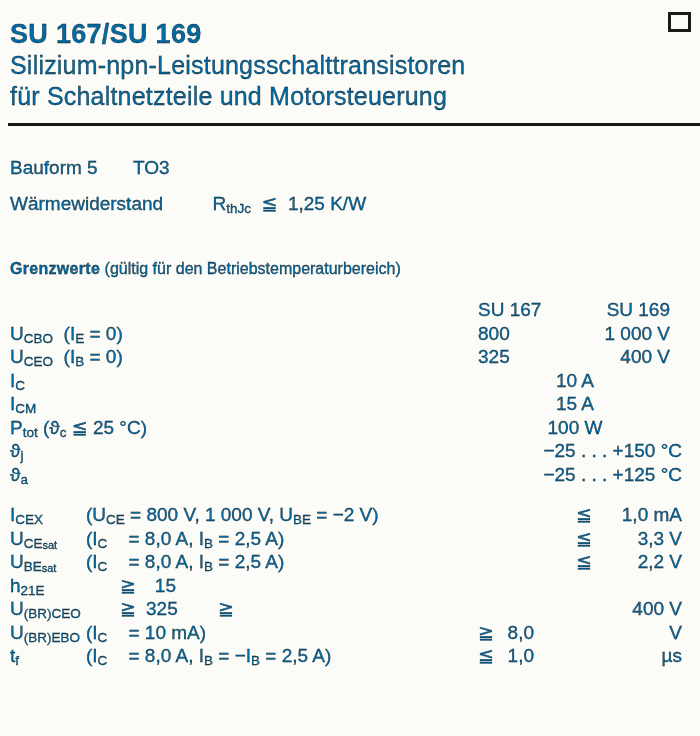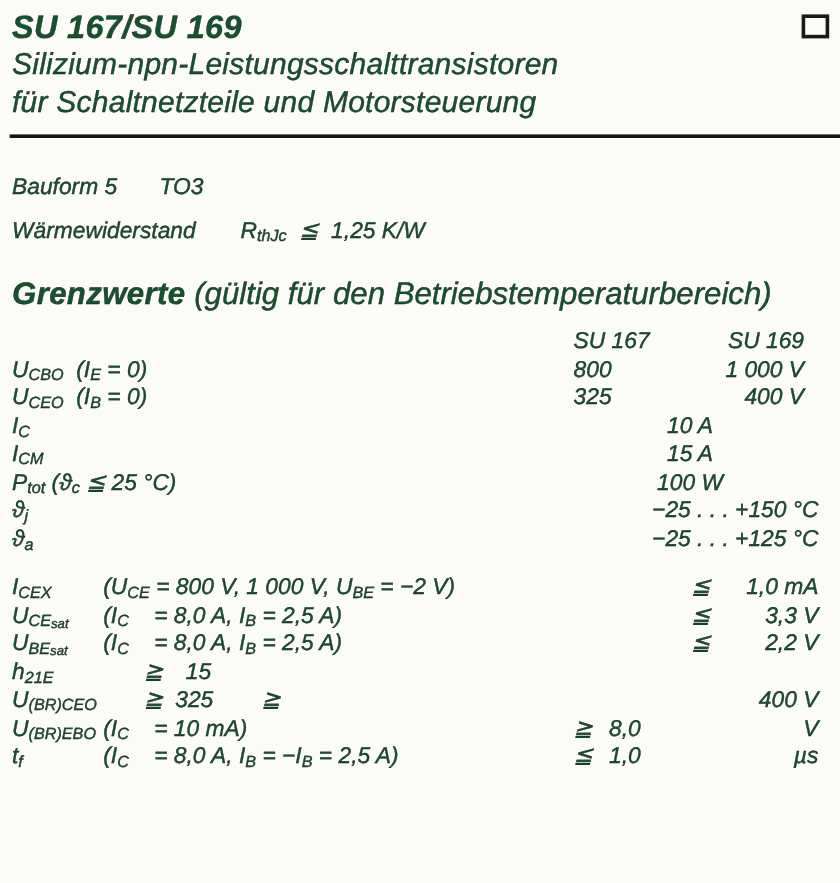--- a/index.html
+++ b/index.html
@@ -1,41 +1,40 @@
 <!DOCTYPE html>
 <html><head>
 <meta charset="utf-8">
 <style>
   html,body{margin:0;padding:0;background:#e9e9e5;}
   .page{
     position:relative; width:700px; height:736px; box-sizing:border-box;
-    padding:8px 10px; background:#fbfbf8; color:#14532d;
+    padding:19px 10px; background:#fbfbf8; color:#0369a1;
     font-family:"Liberation Sans", sans-serif;
     -webkit-text-stroke:0.3px #161616;
     overflow:hidden;
-    font-style:italic;
   }
   .rich{white-space:pre;}
   sub{font-size:13.5px; line-height:0; vertical-align:-3px;}
   sub.s2{font-size:11px; vertical-align:-4px;}
 
   
   .hdr-title{font-size:27px; font-weight:700; letter-spacing:0.3px; margin:0; line-height:31px;}
   .corner-box{position:absolute; top:12px; right:9px; width:17px; height:14px; border:3px solid #1a1a1a;}
   .subtitle{font-size:25px; line-height:31px; letter-spacing:0.2px; }
   .rule{height:3px; background:#161616; margin:11px -10px 0 -2px;}
 
   
   .spec-line{font-size:19px; margin-top:31px; line-height:22px;}
   .spec-line.thermal{margin-top:13px; line-height:24px;}
   .g-bauform{margin-left:30px;}
-  .g-thermal{margin-left:32px;}
-
-  
-  .section-hdr{font-size:26px; margin-top:27px; line-height:24px;}
+  .g-thermal{margin-left:44px;}
+
+  
+  .section-hdr{font-size:16px; margin-top:41px; line-height:24px;}
   .section-hdr b{letter-spacing:0.3px;}
 
   
   .gw-table{margin-top:17px; font-size:19px;}
   .gw-row{display:flex; line-height:23.5px;}
   .gw-label{flex:1;}
   .gw-vals{width:230px; flex:none; display:flex;justify-content:flex-end;}
   .v167{width:105px; flex:none; padding-left:18px; box-sizing:border-box; white-space:pre;}
   .v169{flex:1; text-align:right; padding-right:20px; white-space:pre;}
   .vspan{width:100%; text-align:center; white-space:pre;}

